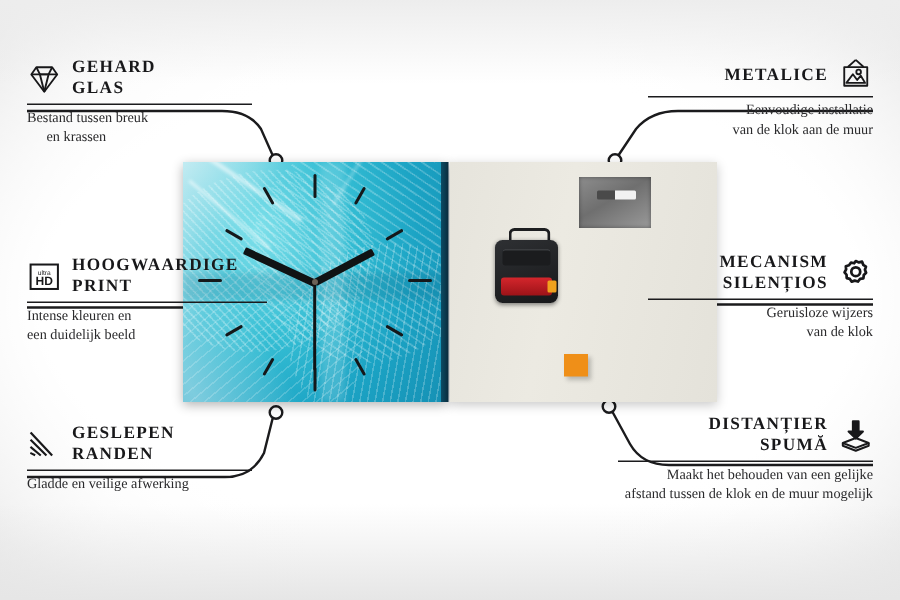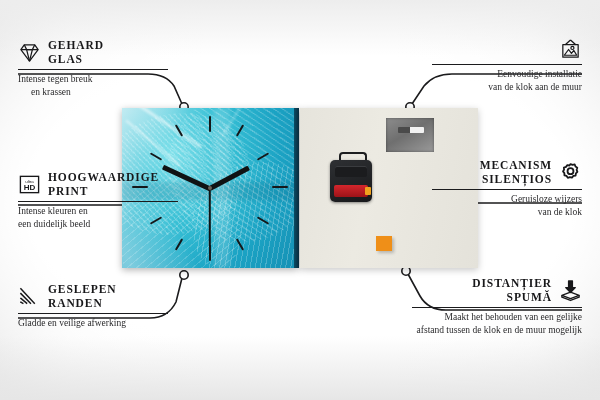--- a/index.html
+++ b/index.html
@@ -182,21 +182,21 @@
             <path d="M17.5 4 L15 9 L12 21"></path>
           <path d="M9 9 H15"></path>
         </g>
       </svg>
       <div>
         <div class="co-title">GEHARD</div>
         <div class="co-title">GLAS</div>
       </div>
     </div>
     <div class="rule"></div>
-    <div class="co-sub">Intense tegen breuk</div>
+    <div class="co-sub">Bestand tussen breuk</div>
     <div class="co-sub" style="margin-top:0;padding-left:13px;">en krassen</div>
   </div>
 
   <div class="callout left" style="left:18px;top:170px;width:160px;">
     <div class="co-head">
       <svg class="icon" viewBox="0 0 24 24">
         <rect x="2.5" y="3.5" width="19" height="17" fill="none" stroke="#18181a" stroke-width="1.4"></rect>
         <text x="12" y="10.6" font-family="Liberation Sans, sans-serif" font-size="4.6" text-anchor="middle" fill="#18181a">ultra</text>
         <text x="12" y="18" font-family="Liberation Sans, sans-serif" font-size="8.4" font-weight="bold" text-anchor="middle" fill="#18181a">HD</text>
       </svg>
@@ -225,36 +225,37 @@
         <div class="co-title">RANDEN</div>
       </div>
     </div>
     <div class="rule"></div>
     <div class="co-sub">Gladde en veilige afwerking</div>
   </div>
 
   <div class="callout right" style="left:432px;top:38px;width:150px;">
     <div class="co-head">
       <div>
+        <div class="co-title">METALICE</div>
       </div>
       <svg class="icon" viewBox="0 0 24 24">
         <g fill="none" stroke="#18181a" stroke-width="1.3" stroke-linejoin="round">
           <path d="M12 2 L6.5 7 M12 2 L17.5 7"></path>
           <rect x="4" y="7" width="16" height="13"></rect>
           <path d="M5.5 18 L10 12 L13 16 L15.5 13 L18.5 18 Z"></path>
           <circle cx="14" cy="10.4" r="1.6"></circle>
         </g>
       </svg>
     </div>
     <div class="rule"></div>
     <div class="co-sub">Eenvoudige installatie</div>
     <div class="co-sub" style="margin-top:0;">van de klok aan de muur</div>
   </div>
 
-  <div class="callout right" style="left:432px;top:158px;width:150px;">
+  <div class="callout right" style="left:432px;top:168px;width:150px;">
     <div class="co-head">
       <div>
         <div class="co-title">MECANISM</div>
         <div class="co-title">SILENȚIOS</div>
       </div>
       <svg class="icon" viewBox="0 0 24 24">
         <g fill="none" stroke="#18181a" stroke-width="1.9" stroke-linejoin="round">
           <path d="M12 3.2 L14.2 4.1 L16.4 3.6 L17.2 5.8 L19.1 7 L18.4 9.2 L19.2 11.3
                    L17.6 12.9 L17.3 15.2 L15 15.6 L13.5 17.4 L11.3 16.8 L9.2 17.5
                    L7.9 15.6 L5.7 15 L5.6 12.7 L4.2 11 L5.3 9 L5.1 6.8 L7.3 6.1

